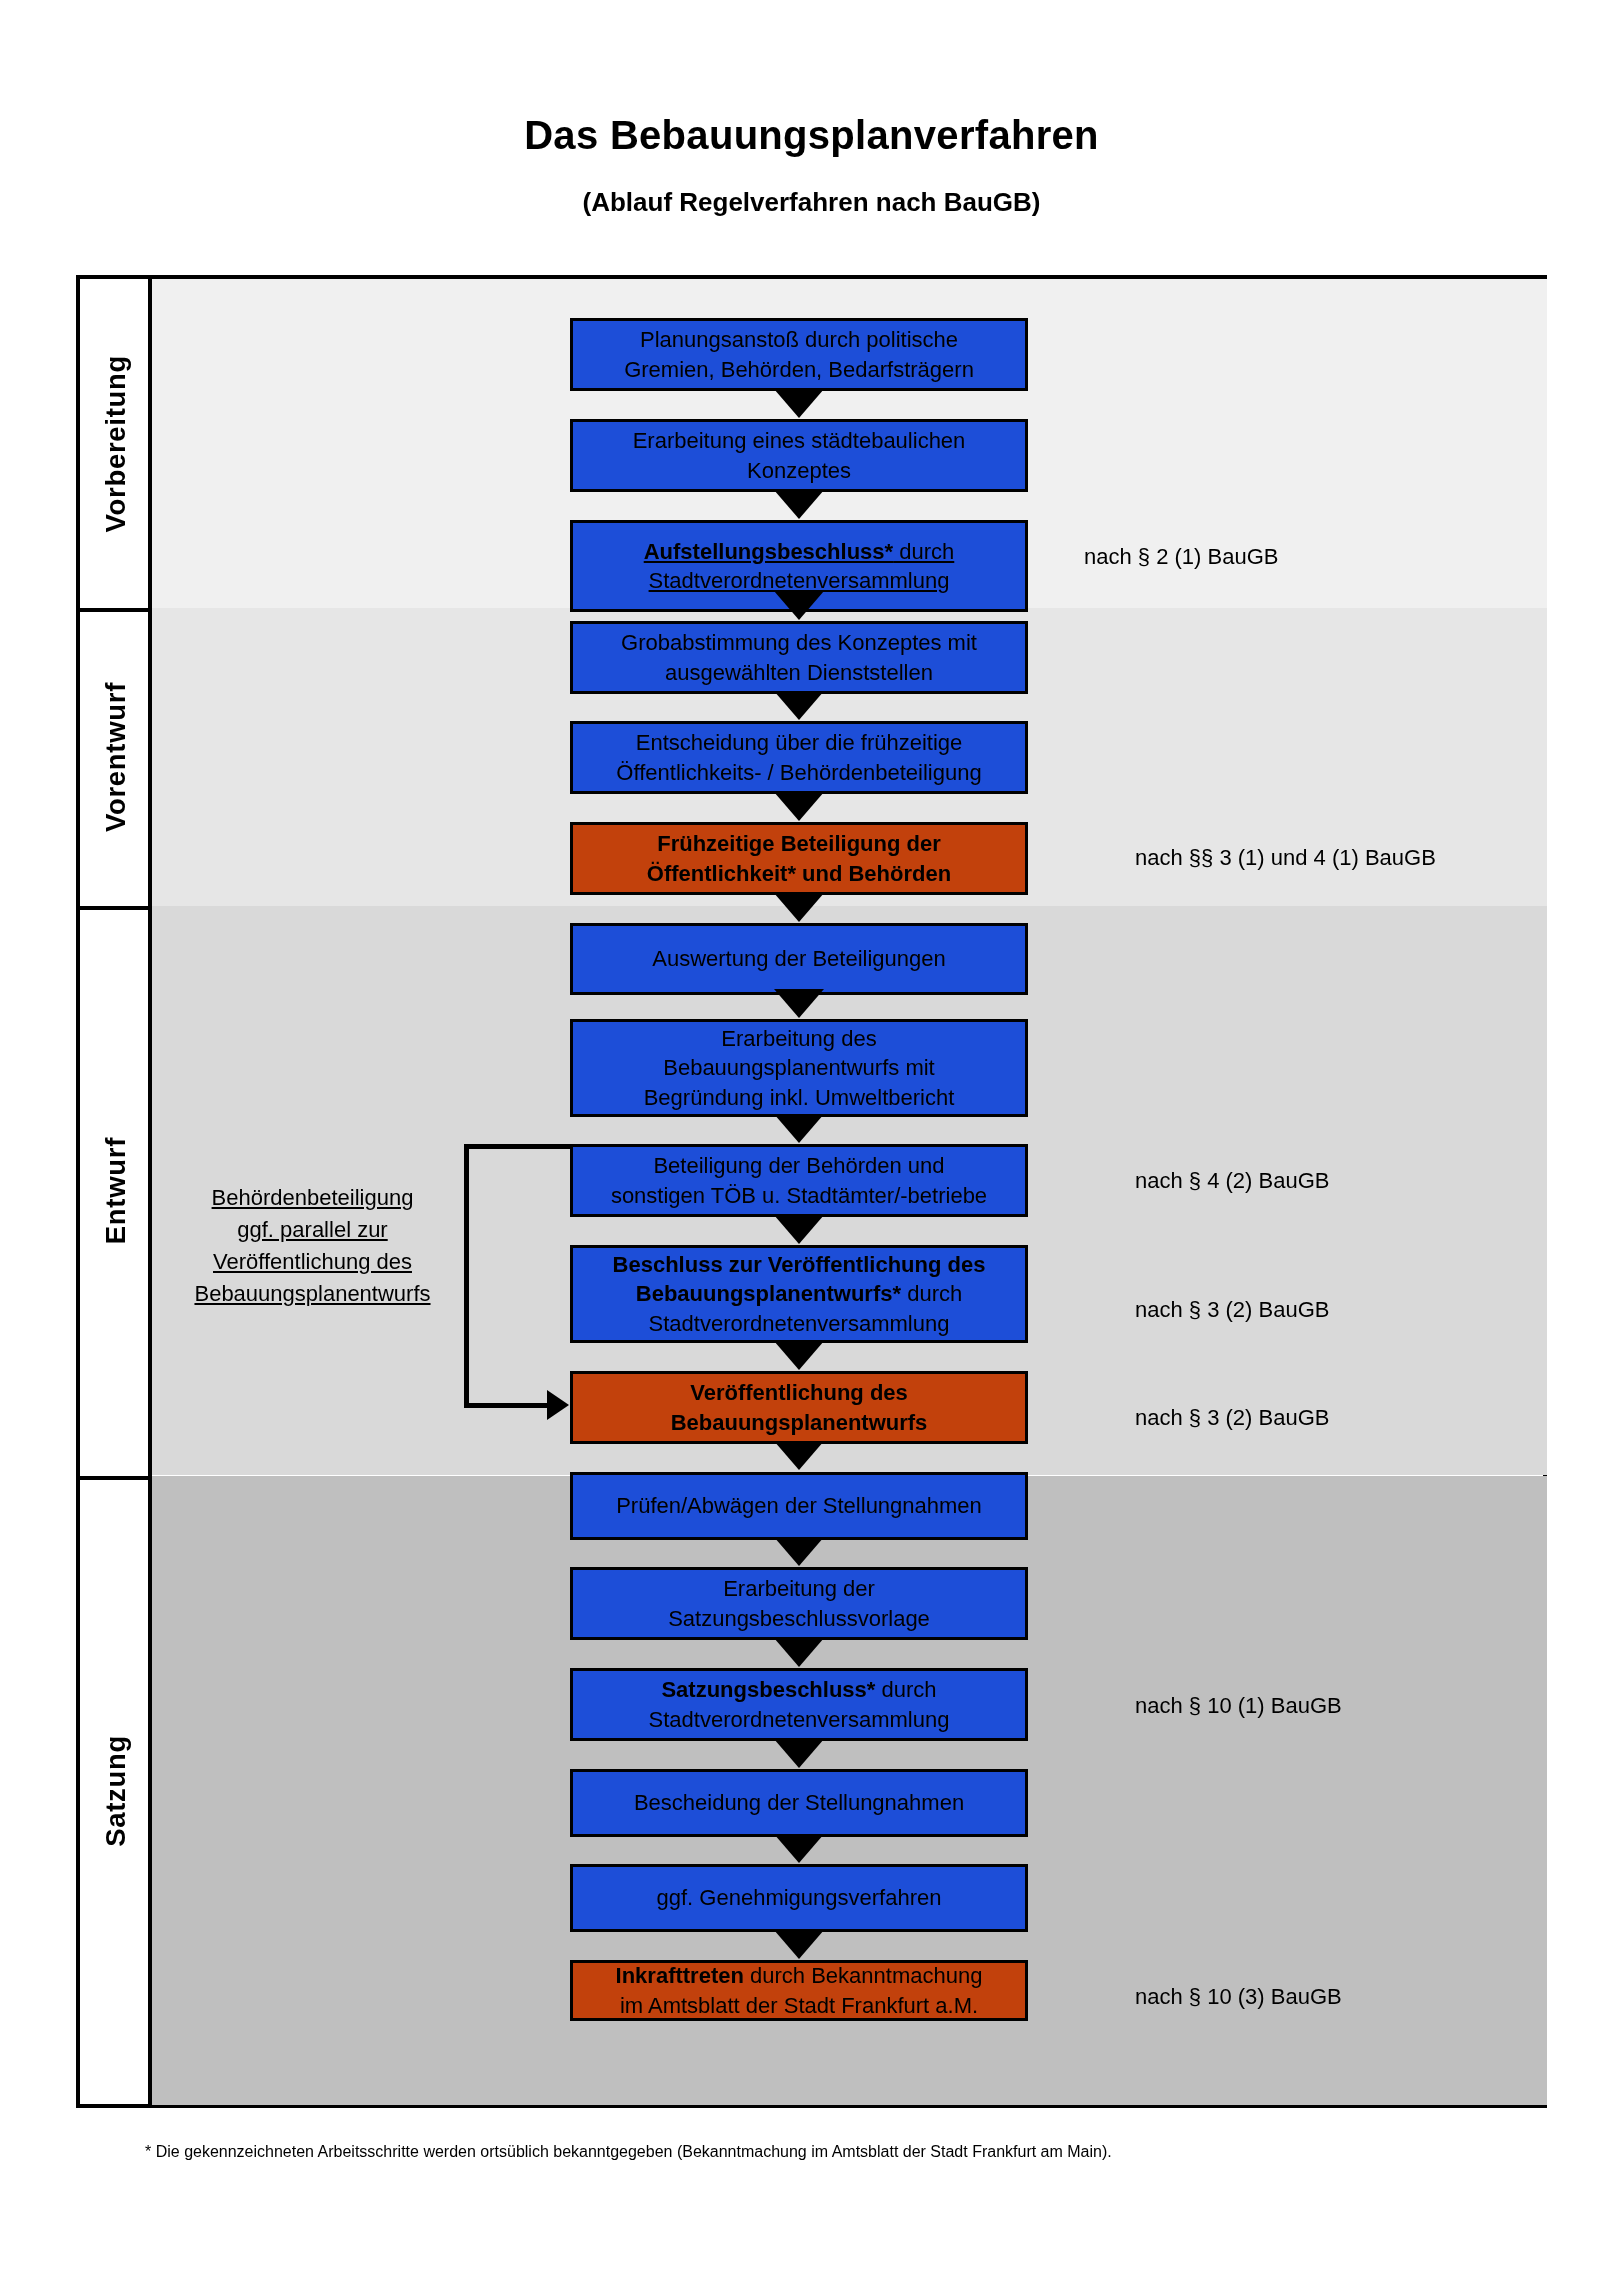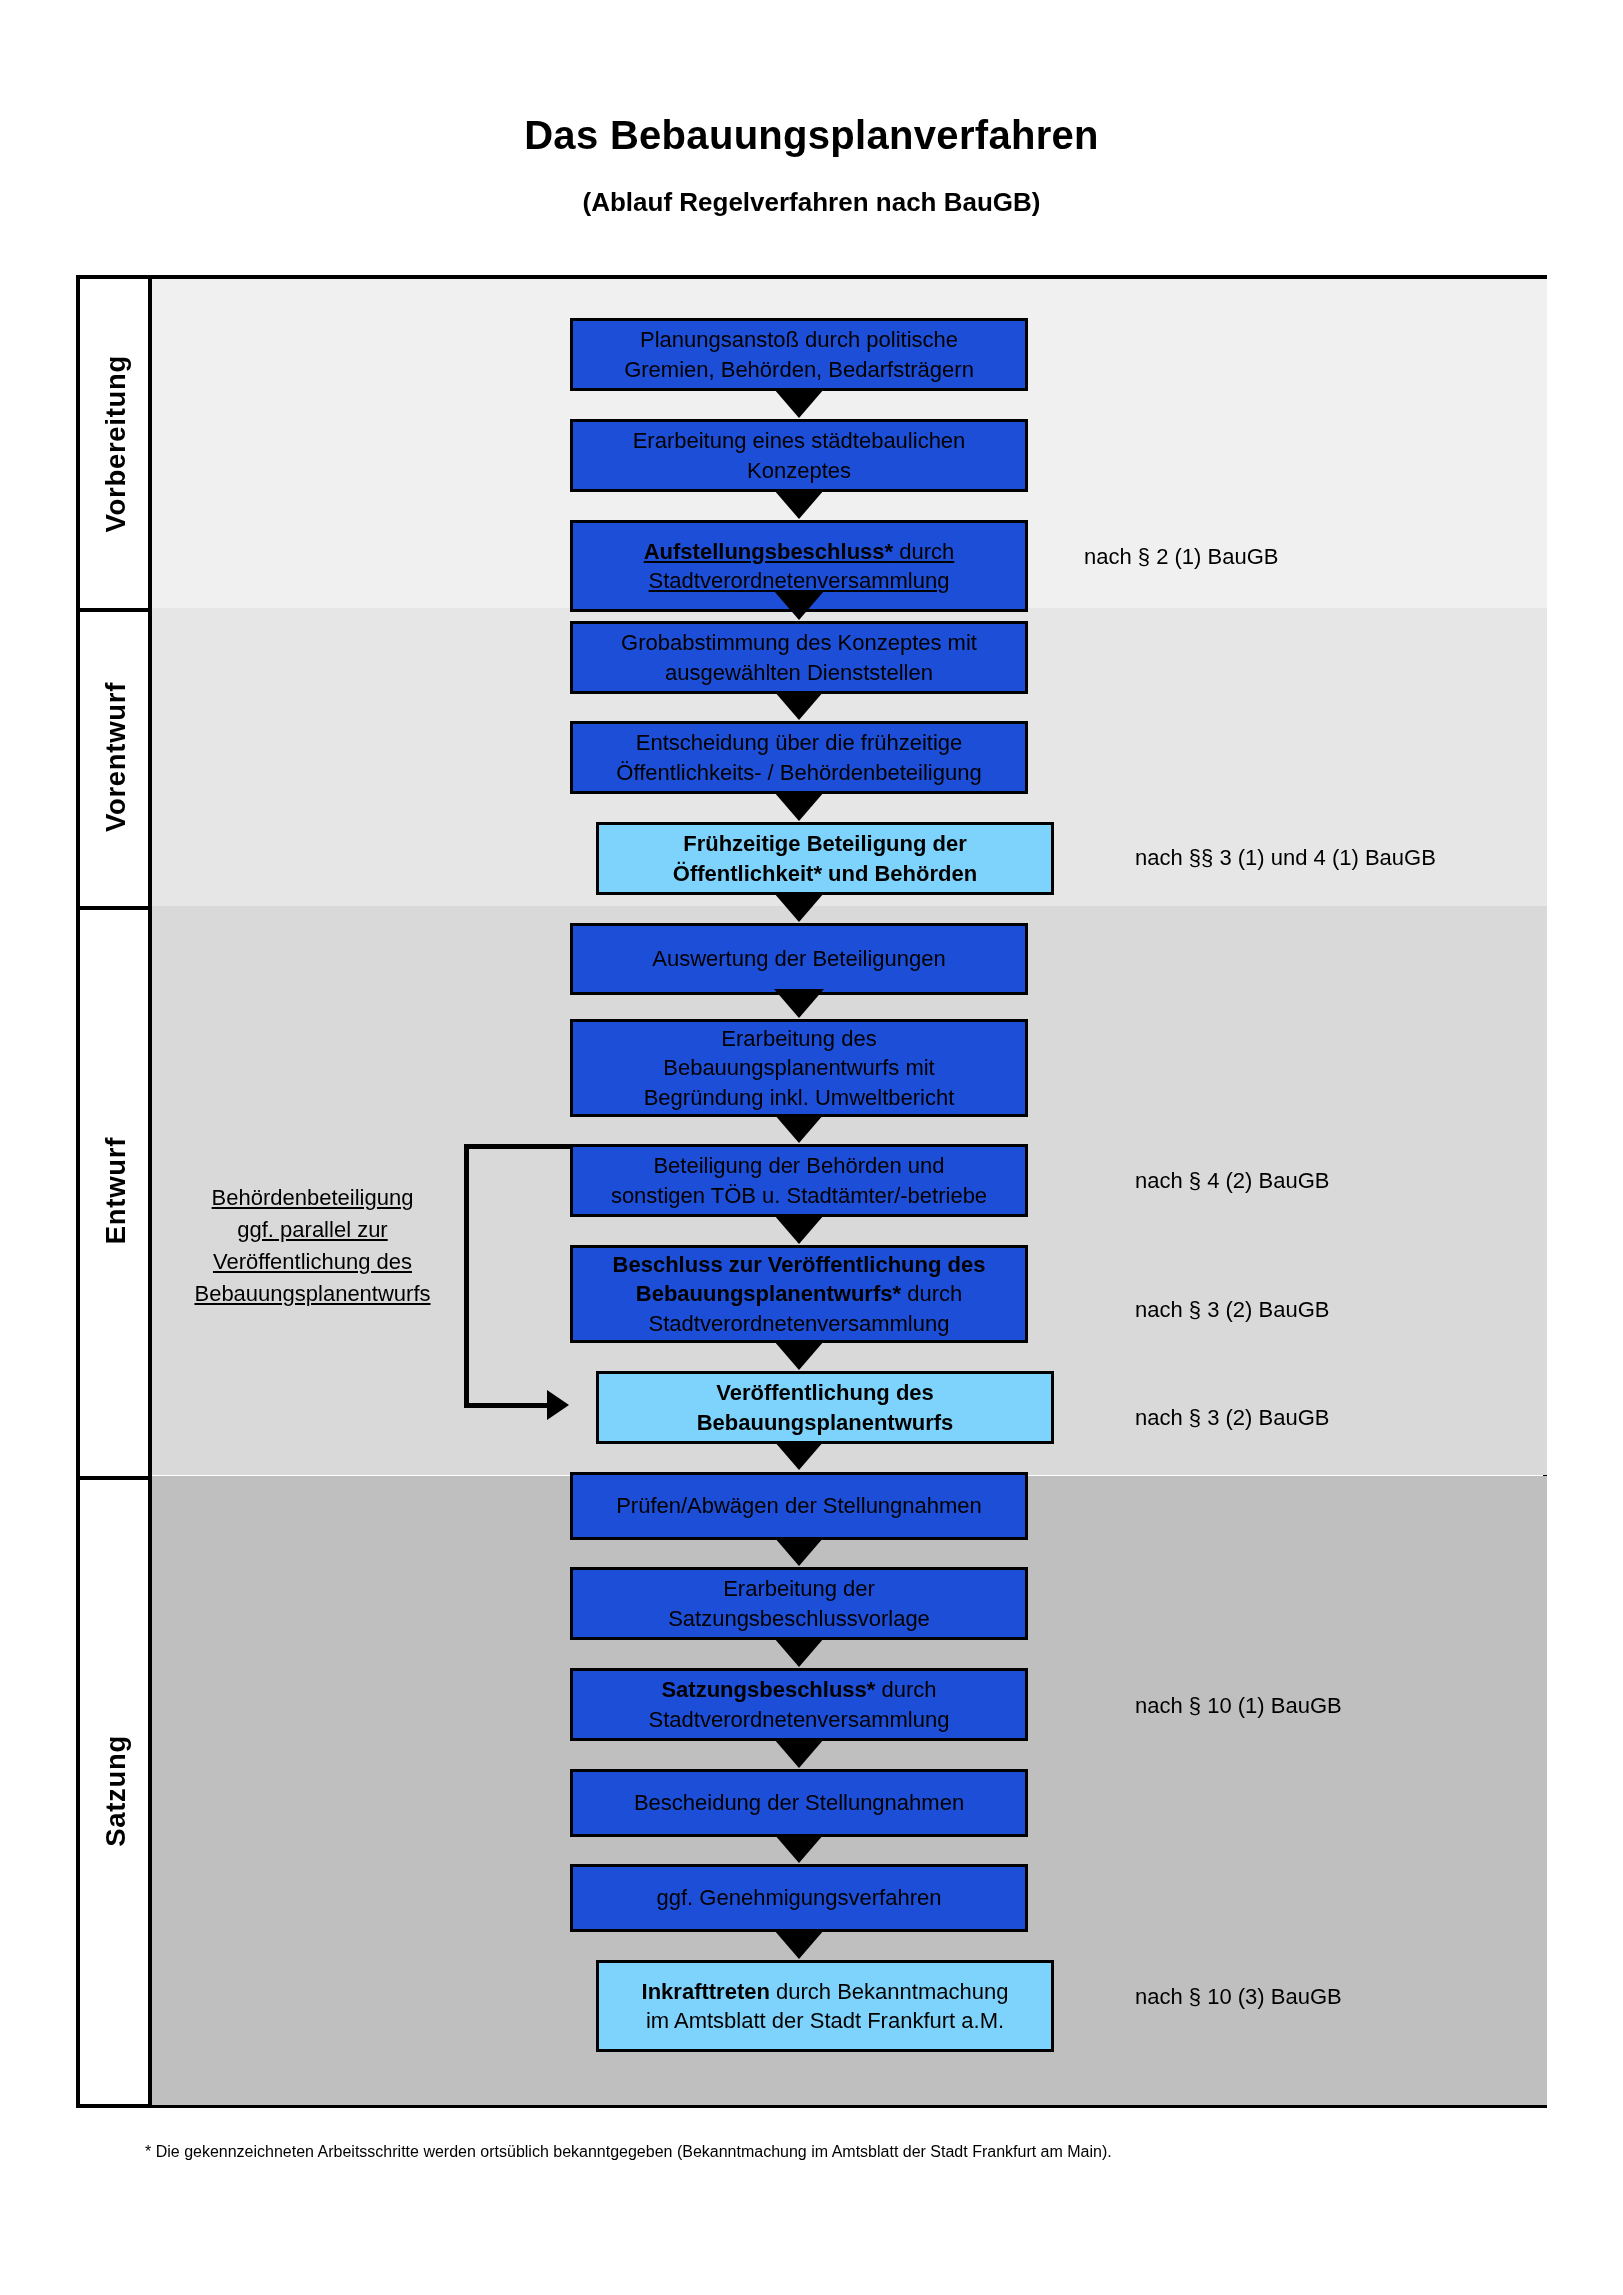--- a/index.html
+++ b/index.html
@@ -65,21 +65,21 @@
     width:458px;
     border:3.9px solid #000;
     box-sizing:border-box;
     background:#1d4ed8;
     display:flex;align-items:center;justify-content:center;
     text-align:center;
     font-size:22px;
     line-height:1.32;
     padding:3.9px 7.9px;
   }
-  .flow-box.blue{background:#7dd3fc;margin-left:26px;}
+  .flow-box.blue{background:#c2410c;}
   .flow-box .b{font-weight:bold;}
 
   
   .arrow-down{
     position:absolute;
     width:0;height:0;
     border-left:25px solid transparent;
     border-right:25px solid transparent;
     border-top:29px solid #000;
   }
@@ -282,21 +282,21 @@
   </div>
   <div class="arrow-down" style="left:694px;top:1555px;"></div>
 
   <div class="flow-box" style="left:490px;top:1585px;height:68px;">
     <div>
       <span>ggf. Genehmigungsverfahren</span>
     </div>
   </div>
   <div class="arrow-down" style="left:694px;top:1651px;"></div>
 
-  <div class="flow-box blue" style="left:490px;top:1681px;height:92px;">
+  <div class="flow-box blue" style="left:490px;top:1681px;height:61px;">
     <div>
       <span class="b">Inkrafttreten</span><span> durch Bekanntmachung</span><br>
       <span>im Amtsblatt der Stadt Frankfurt a.M.</span>
     </div>
   </div>
 
   <div class="annot" style="left:1004px;top:265px;">nach § 2 (1) BauGB</div>
   <div class="annot" style="left:1055px;top:566px;">nach §§ 3 (1) und 4 (1) BauGB</div>
   <div class="annot" style="left:1055px;top:889px;">nach § 4 (2) BauGB</div>
   <div class="annot" style="left:1055px;top:1018px;">nach § 3 (2) BauGB</div>

